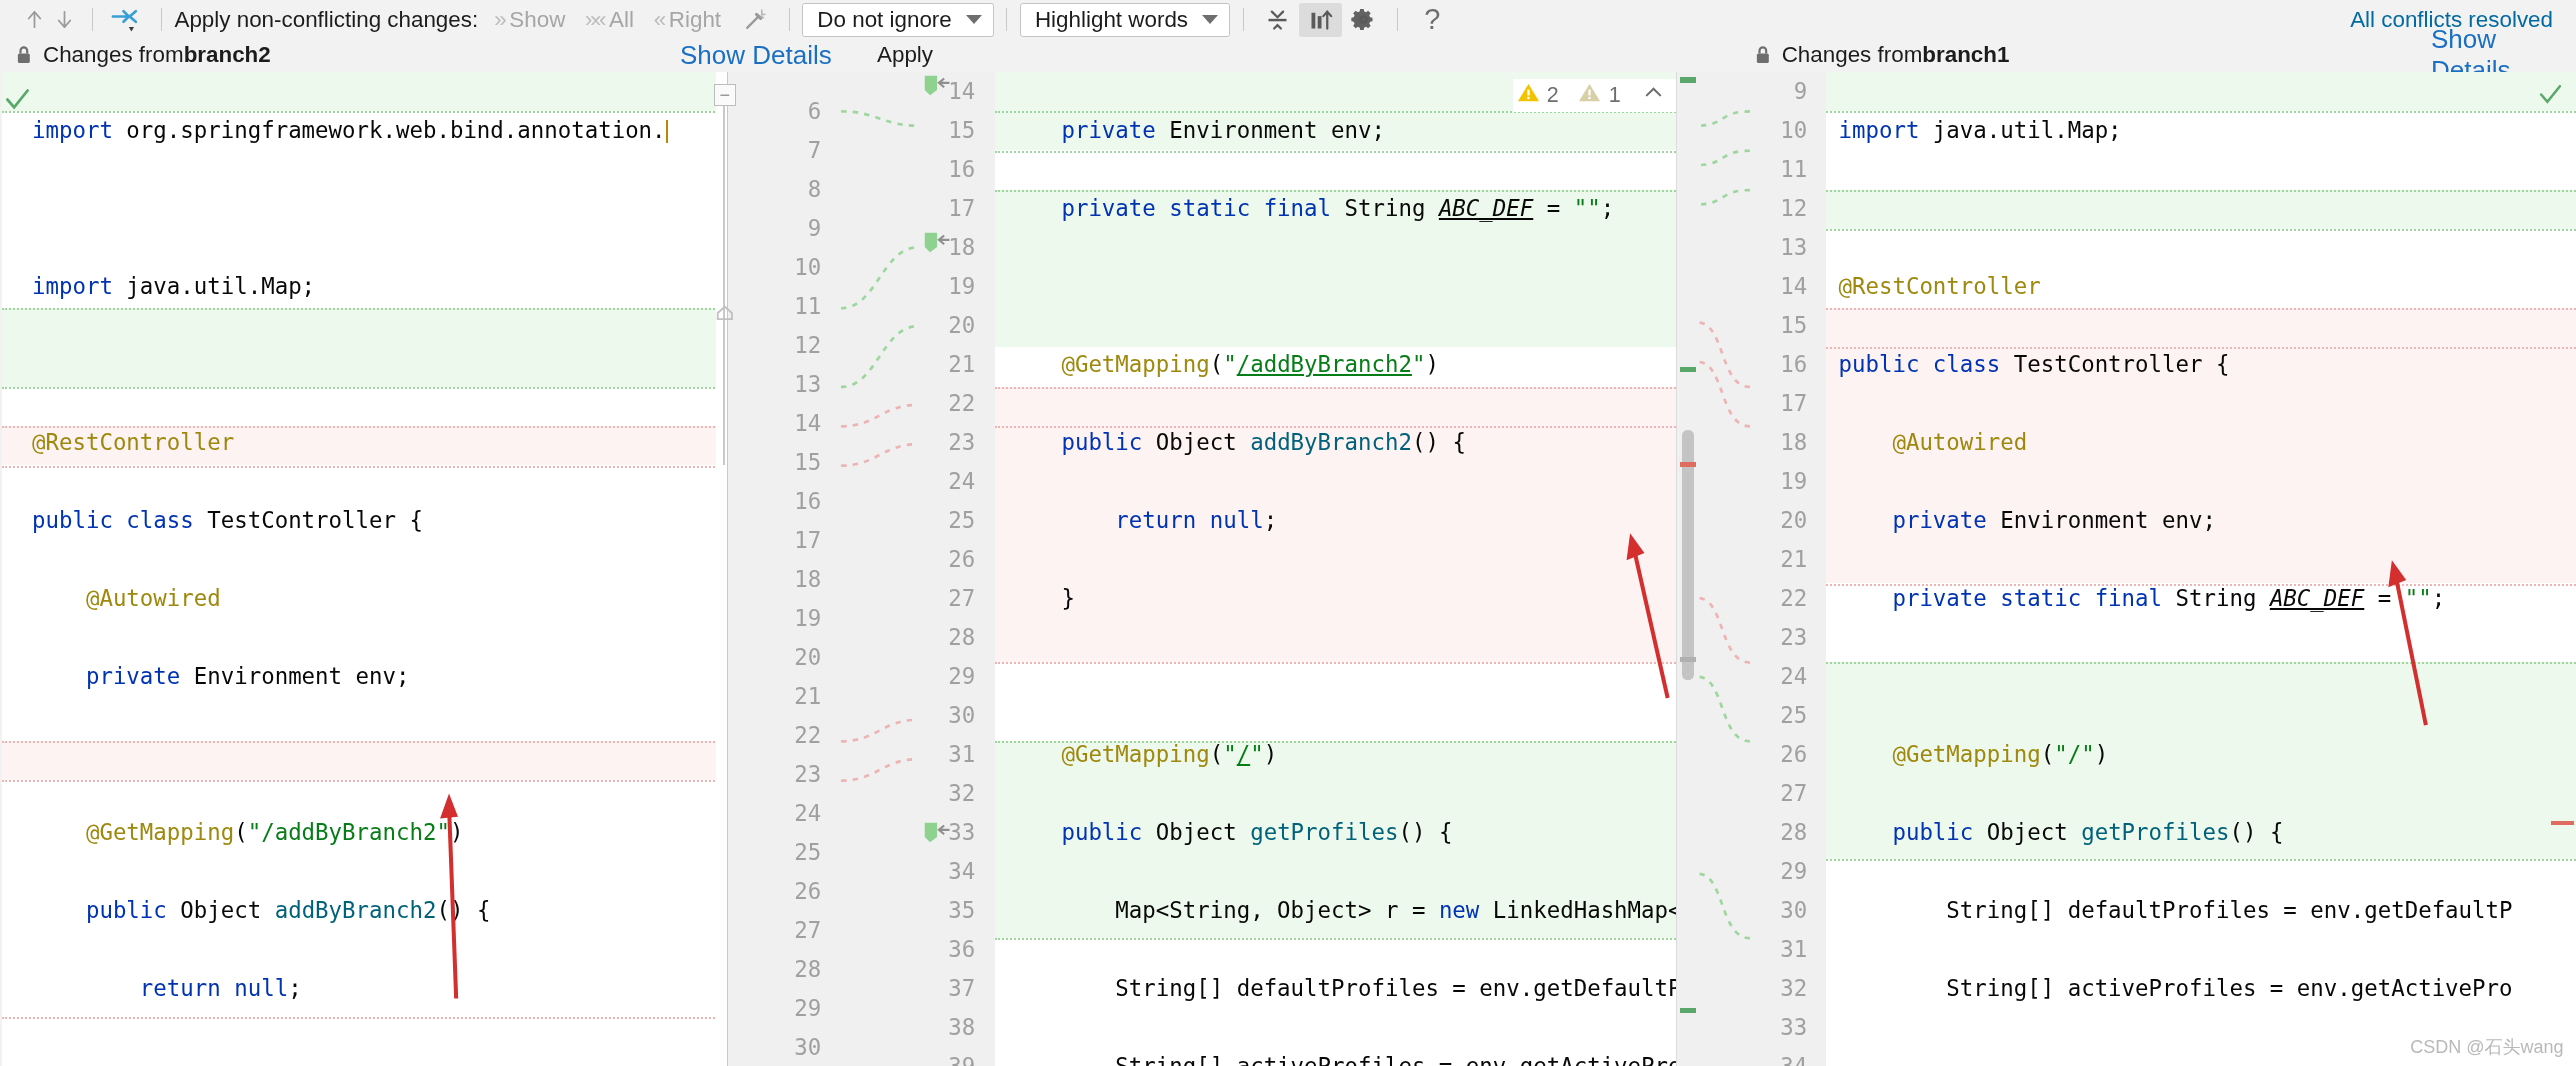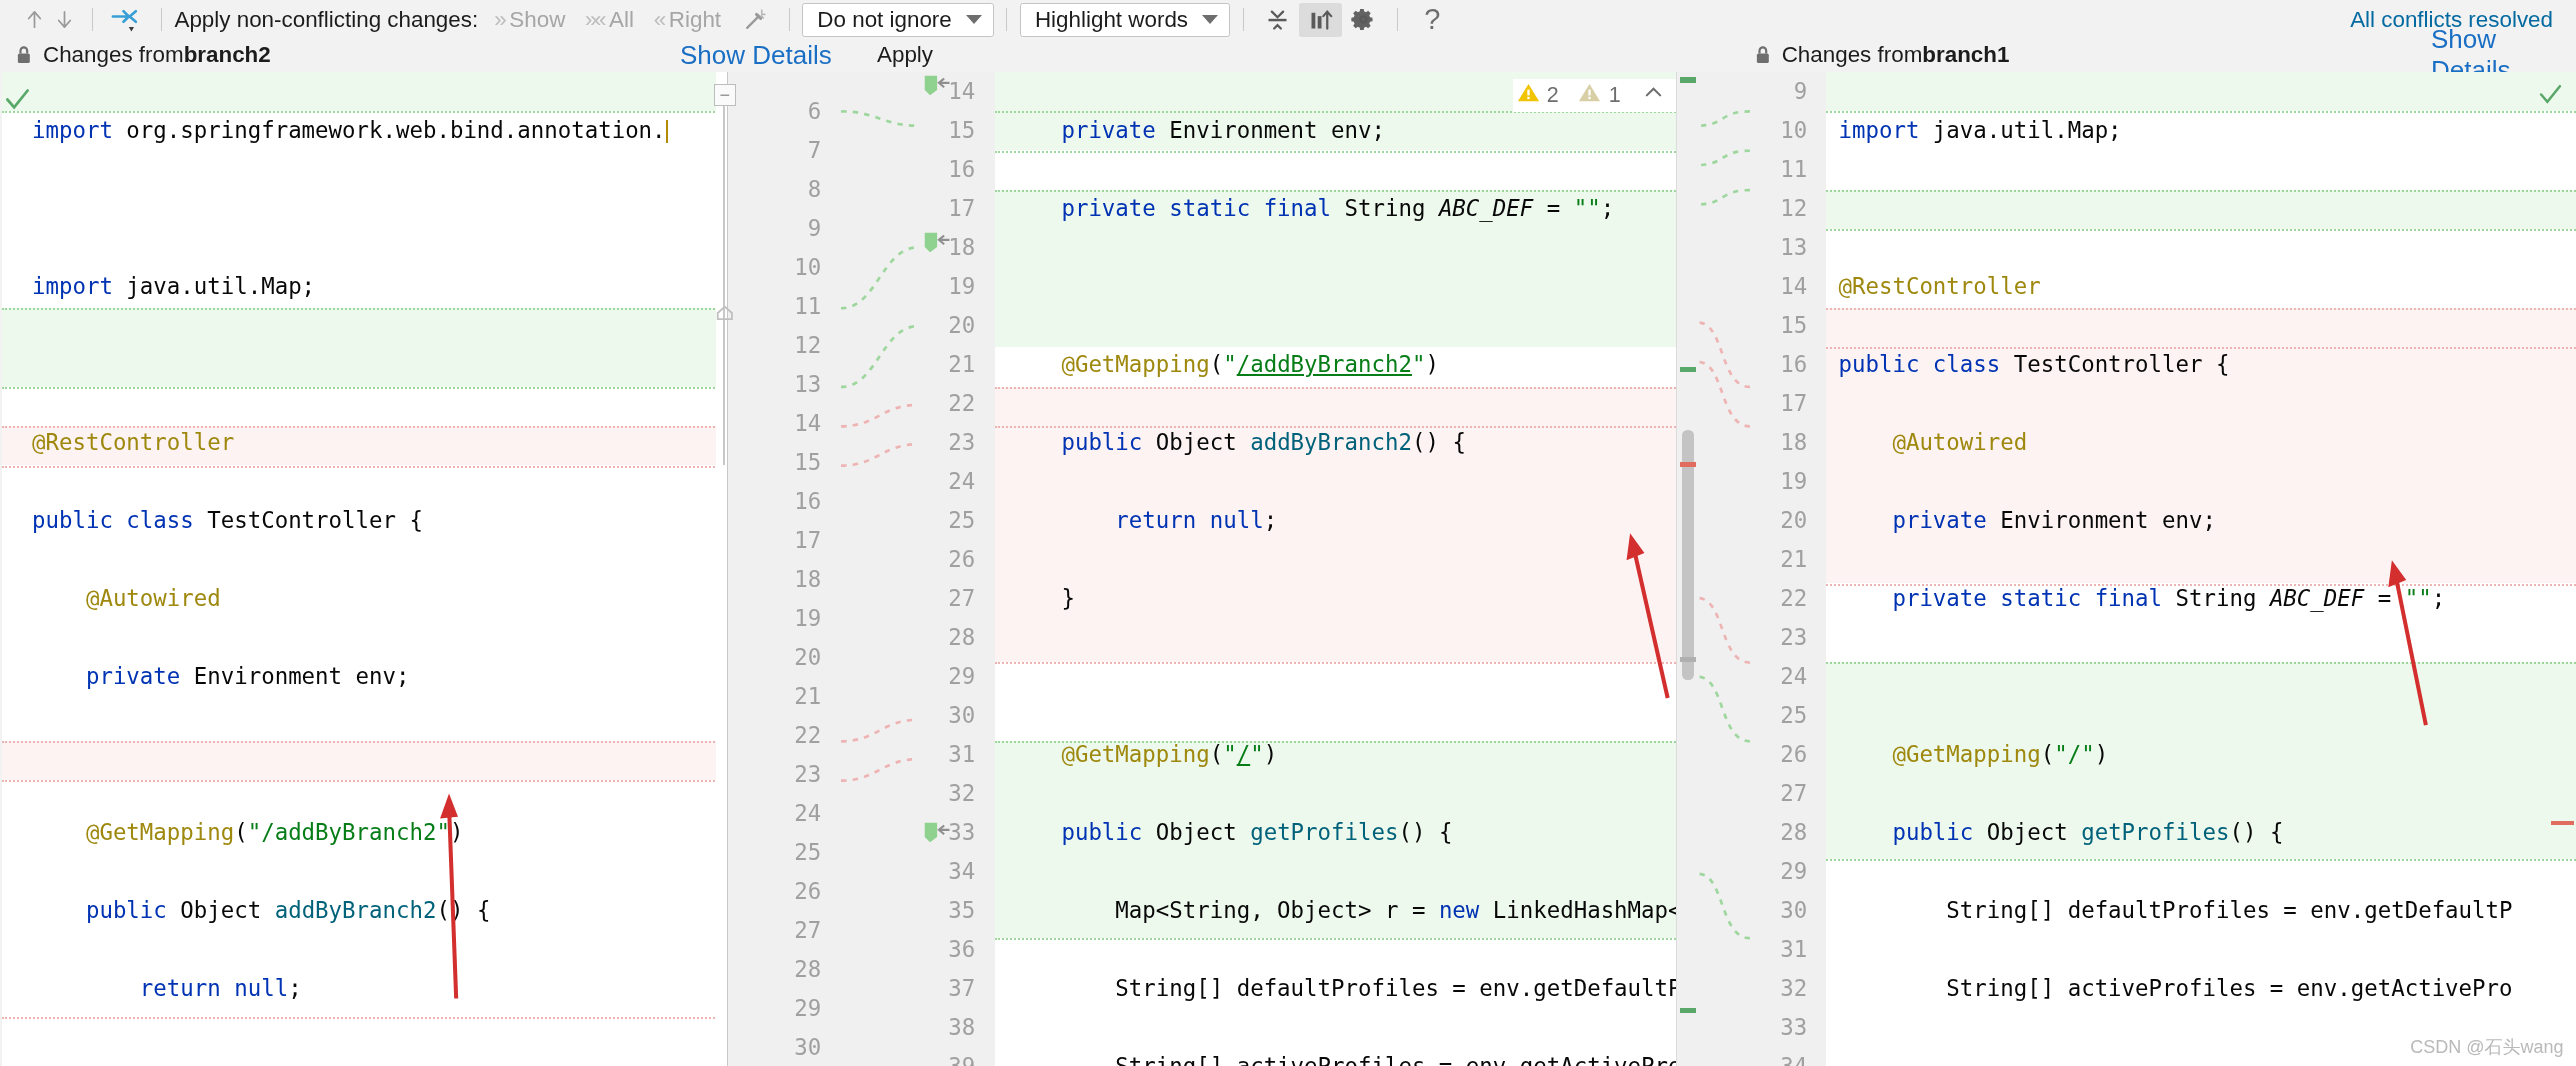--- a/index.html
+++ b/index.html
@@ -60,21 +60,21 @@
   .code { position:absolute; top:0; left:0; font-family:"DejaVu Sans Mono", monospace; font-size:22.4px; line-height:39px; white-space:pre; }
   .lnums { font-family:"DejaVu Sans Mono", monospace; font-size:22.4px; line-height:39px; color:#a0a0a0; text-align:right; position:absolute; top:0; right:19.7px; }
   .lnum { height:39px; }
 
   
   .kw  { color:#0033b3; }
   .ann { color:#9e880d; }
   .str { color:#067d17; }
   .lnk { color:#067d17; text-decoration:underline; }
   .fn  { color:#00627a; }
-  .ital{ font-style:italic; }
+  .ital{ font-style:italic;text-decoration:underline; }
   .pln { color:#080808; }
 
   .row { height:39px; }
 
   
   .stripe { position:absolute; left:0; width:100%; }
   .stripe.greenl { background:#eef9ee; }
   .stripe.pinkl  { background:#fdf3f3; }
   .dashb { position:absolute; height:0; border-top:2.7px dotted; width:100%; left:0; }
   .dashb.g { border-color:#9ed79e; }

